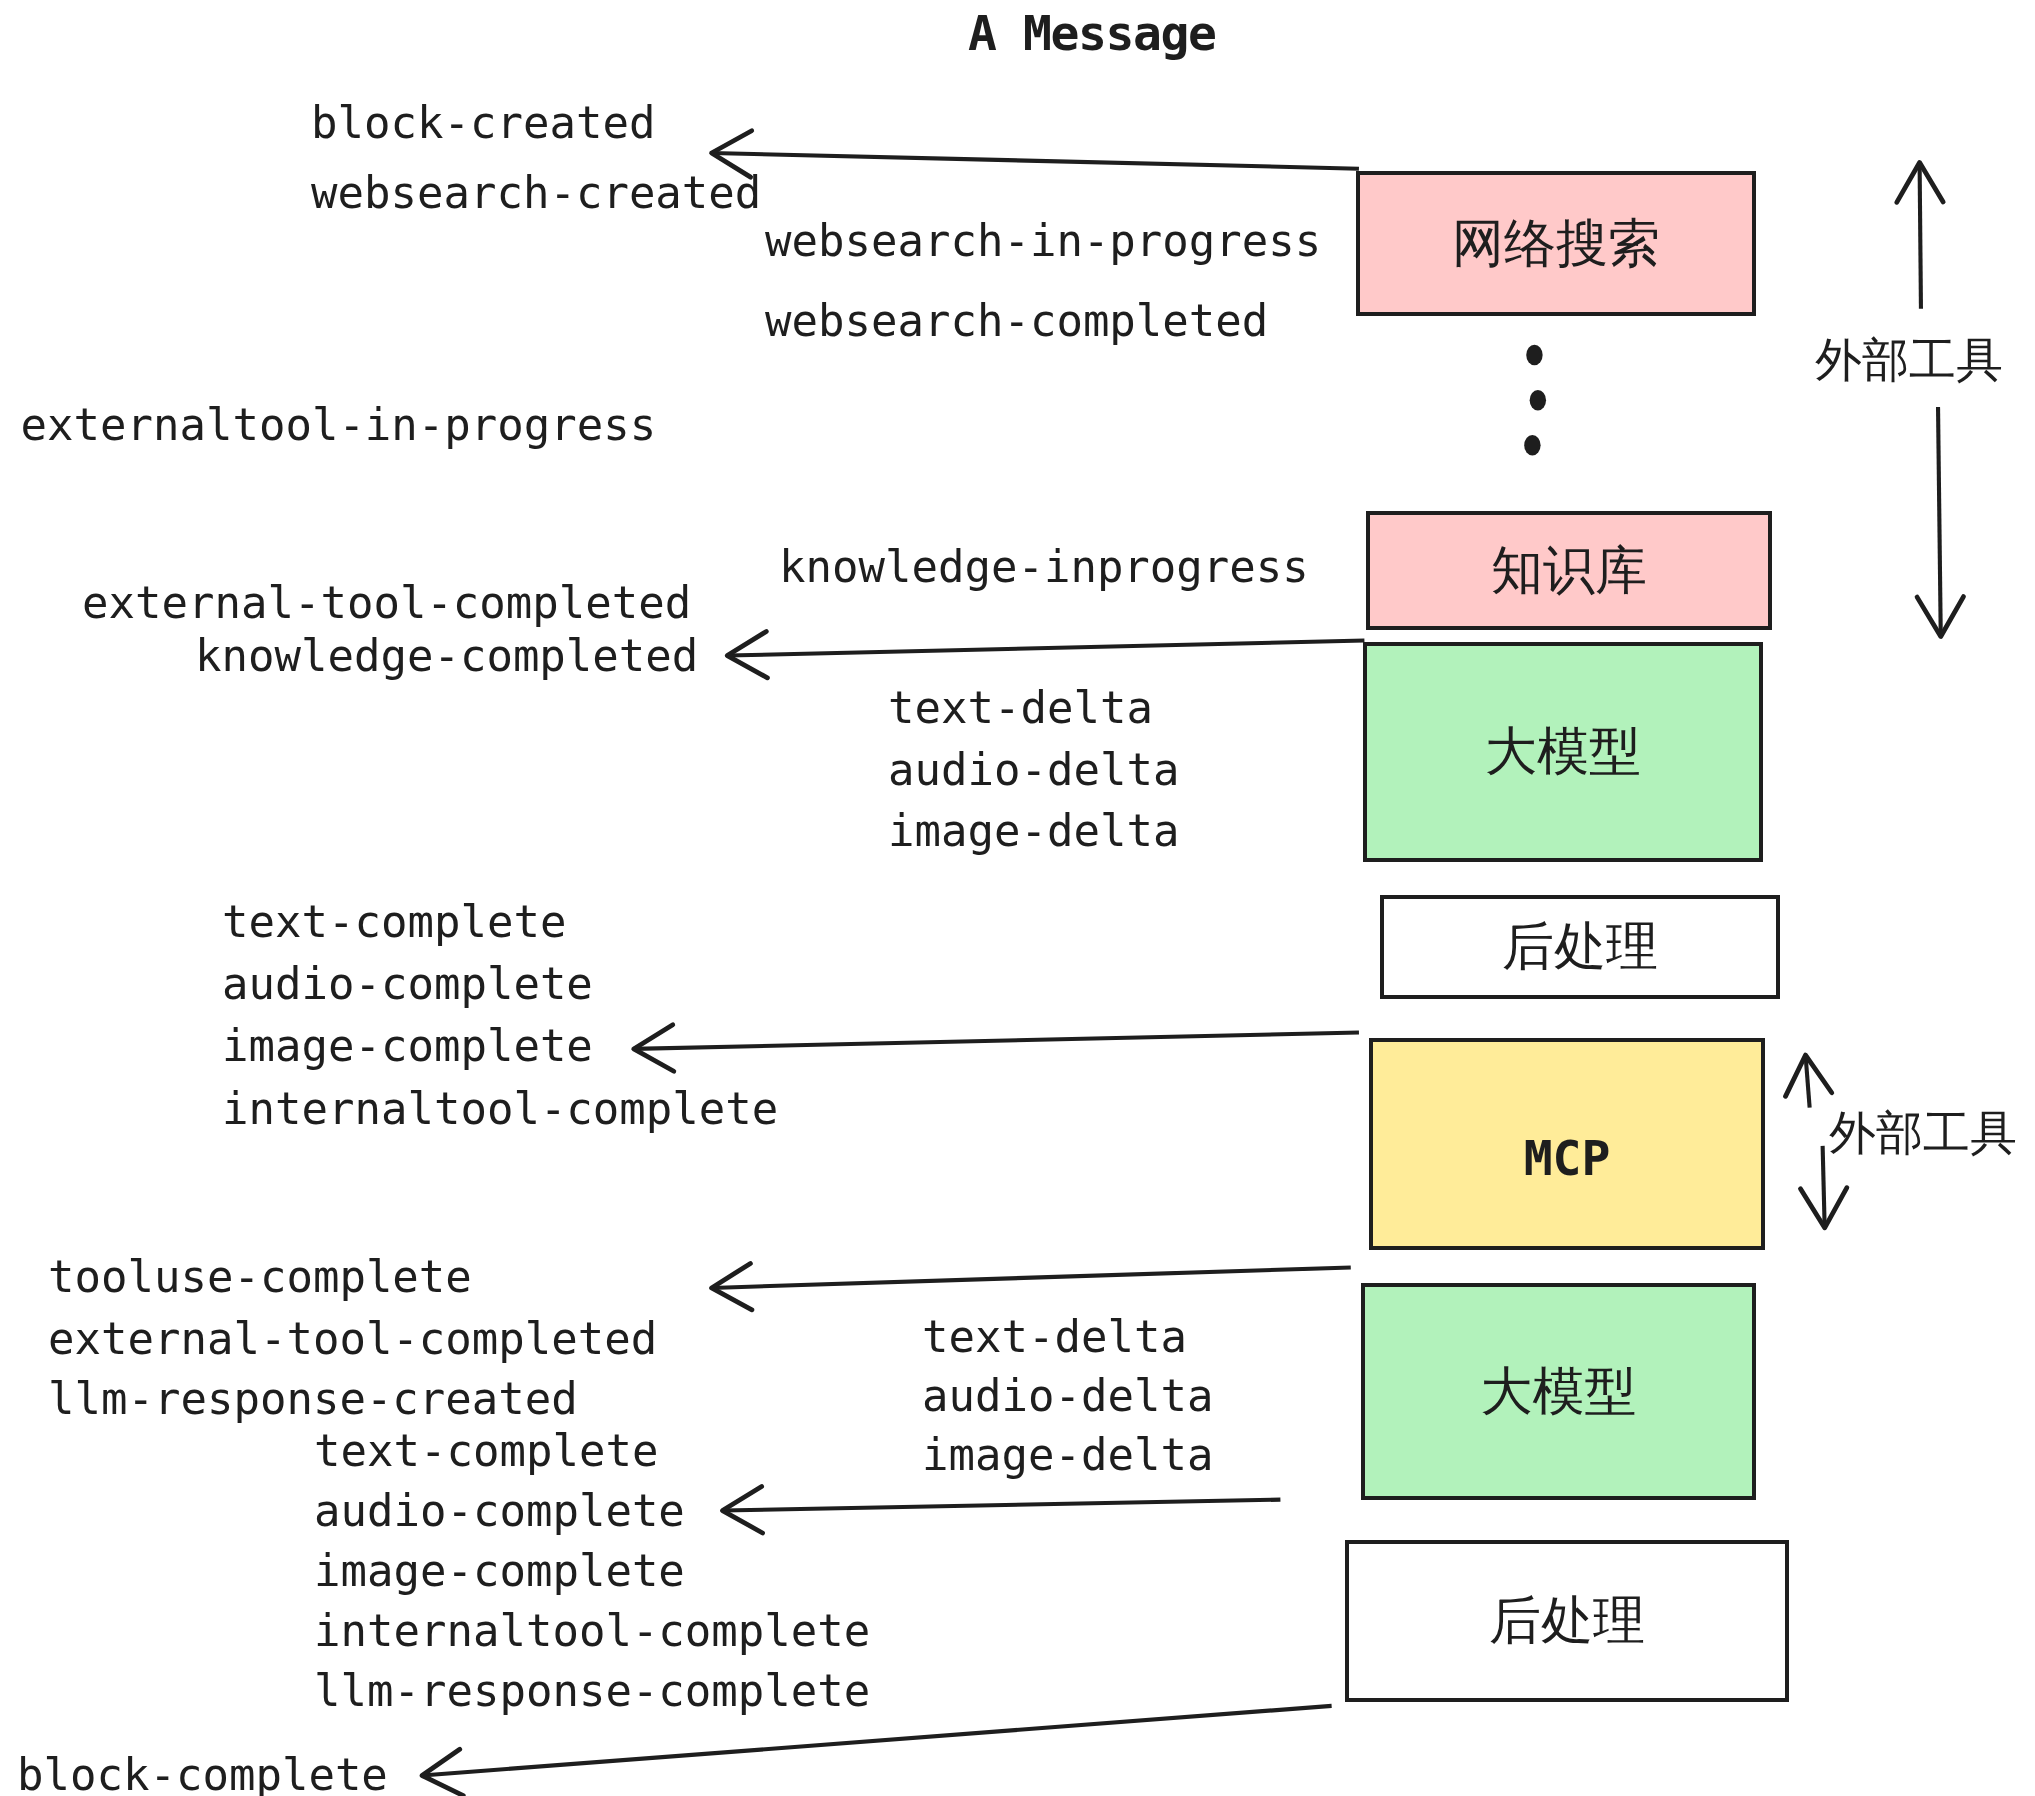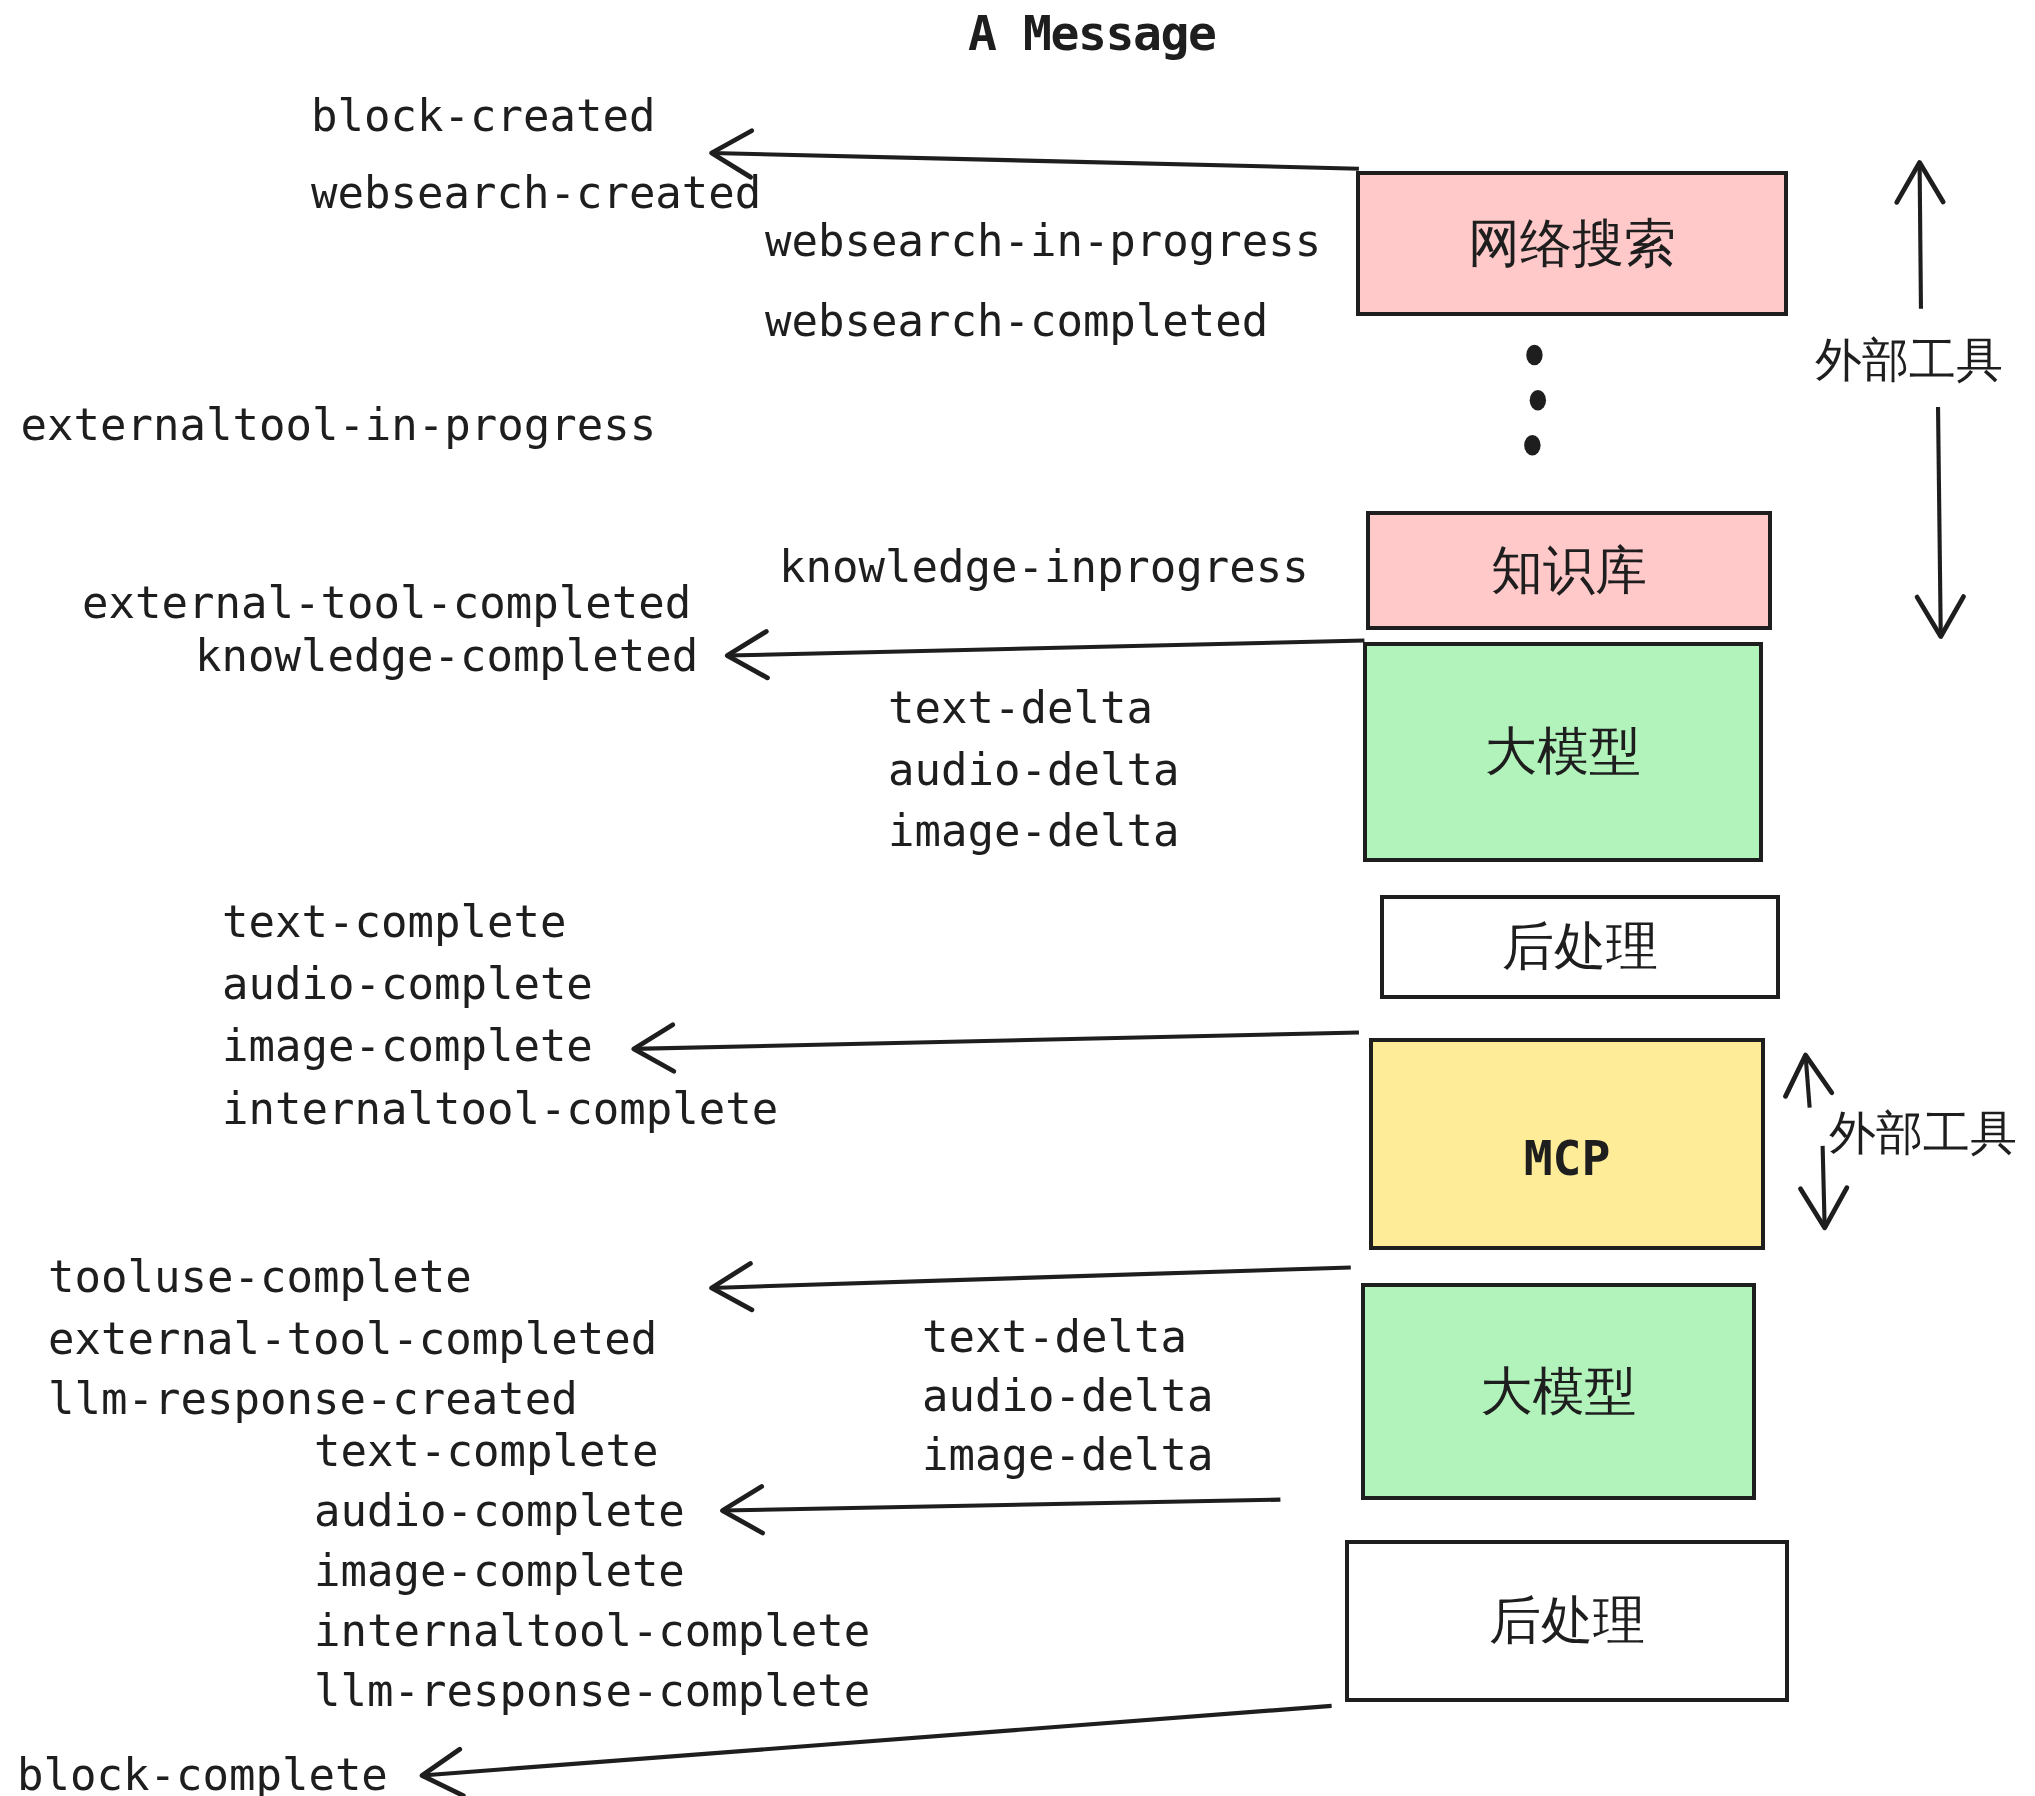--- a/index.html
+++ b/index.html
@@ -73,21 +73,21 @@
 
     <g>
       <ellipse cx="2247" cy="520" rx="12" ry="15" fill="#1e1e1e"></ellipse>
       <ellipse cx="2252" cy="586" rx="12" ry="15" fill="#1e1e1e"></ellipse>
       <ellipse cx="2244" cy="652" rx="12" ry="15" fill="#1e1e1e"></ellipse>
     </g>
   </svg>
 
   <div class="title" style="left:968px;top:5px;">A Message</div>
 
-  <div class="ev" style="left:311px;top:94px;">block-created</div>
+  <div class="ev" style="left:311px;top:101px;">block-created</div>
   <div class="ev" style="left:311px;top:171px;">websearch-created</div>
   <div class="ev" style="left:765px;top:219px;">websearch-in-progress</div>
   <div class="ev" style="left:765px;top:299px;">websearch-completed</div>
   <div class="ev" style="left:779px;top:545px;">knowledge-inprogress</div>
   <div class="ev" style="left:20.5px;top:403px;">externaltool-in-progress</div>
   <div class="ev" style="left:82px;top:581px;">external-tool-completed</div>
   <div class="ev" style="left:195px;top:634px;">knowledge-completed</div>
   <div class="ev" style="left:888px;top:686px;">text-delta</div>
   <div class="ev" style="left:888px;top:748px;">audio-delta</div>
   <div class="ev" style="left:888px;top:809px;">image-delta</div>
@@ -101,21 +101,21 @@
   <div class="ev" style="left:314px;top:1429px;">text-complete</div>
   <div class="ev" style="left:314px;top:1489px;">audio-complete</div>
   <div class="ev" style="left:314px;top:1549px;">image-complete</div>
   <div class="ev" style="left:314px;top:1609px;">internaltool-complete</div>
   <div class="ev" style="left:314px;top:1669px;">llm-response-complete</div>
   <div class="ev" style="left:922px;top:1315px;">text-delta</div>
   <div class="ev" style="left:922px;top:1374px;">audio-delta</div>
   <div class="ev" style="left:922px;top:1433px;">image-delta</div>
   <div class="ev" style="left:17px;top:1753px;">block-complete</div>
 
-  <div class="box pink" style="left:1356px;top:171px;width:432px;height:145px;">
+  <div class="box pink" style="left:1356px;top:171px;width:400px;height:145px;">
       <span>网络搜索</span>
     </div>
   <div class="box pink" style="left:1366px;top:511px;width:406px;height:119px;">
       <span>知识库</span>
     </div>
   <div class="box green" style="left:1363px;top:642px;width:400px;height:220px;">
       <span>大模型</span>
     </div>
   <div class="box white" style="left:1380px;top:895px;width:400px;height:104px;">
       <span>后处理</span>

